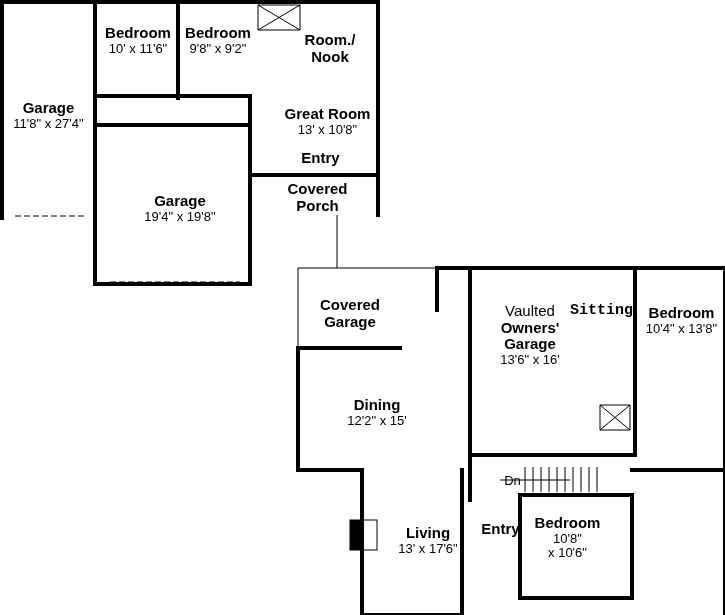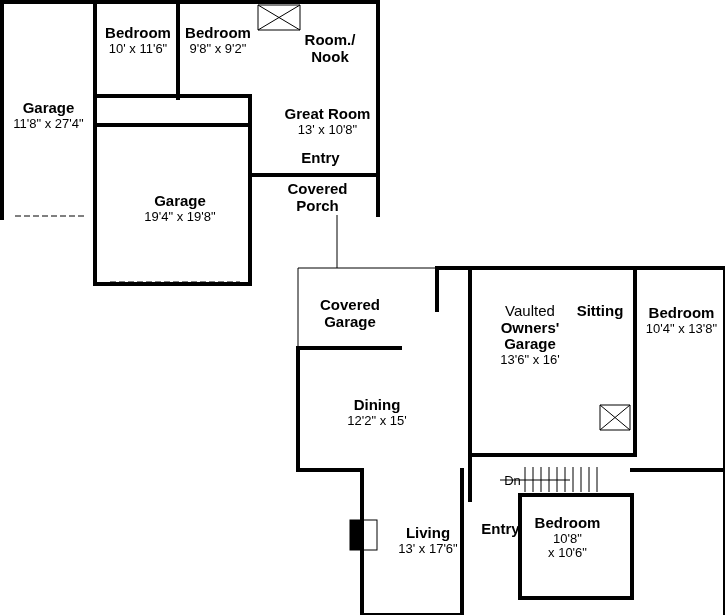--- a/index.html
+++ b/index.html
@@ -82,21 +82,21 @@
 <div class="room-label" style="left:315px;top:297px;width:70px;">
   <span class="name">Covered</span>
   <span class="name">Garage</span>
 </div>
 <div class="room-label" style="left:490px;top:303px;width:80px;">
   <span class="name light">Vaulted</span>
   <span class="name">Owners'</span>
   <span class="name">Garage</span>
   <span class="dim">13'6" x 16'</span>
 </div>
-<div class="room-label" style="left:570px;top:303px;width:60px;">
+<div class="room-label" style="left:570px;top:303px;width:60px;font-family:Liberation Mono, monospace;">
   <span class="name">Sitting</span>
 </div>
 <div class="room-label" style="left:638px;top:305px;width:87px;">
   <span class="name">Bedroom</span>
   <span class="dim">10'4" x 13'8"</span>
 </div>
 <div class="room-label" style="left:315px;top:397px;width:70px;margin-left:27px;">
   <span class="name">Dining</span>
   <span class="dim">12'2" x 15'</span>
 </div>

